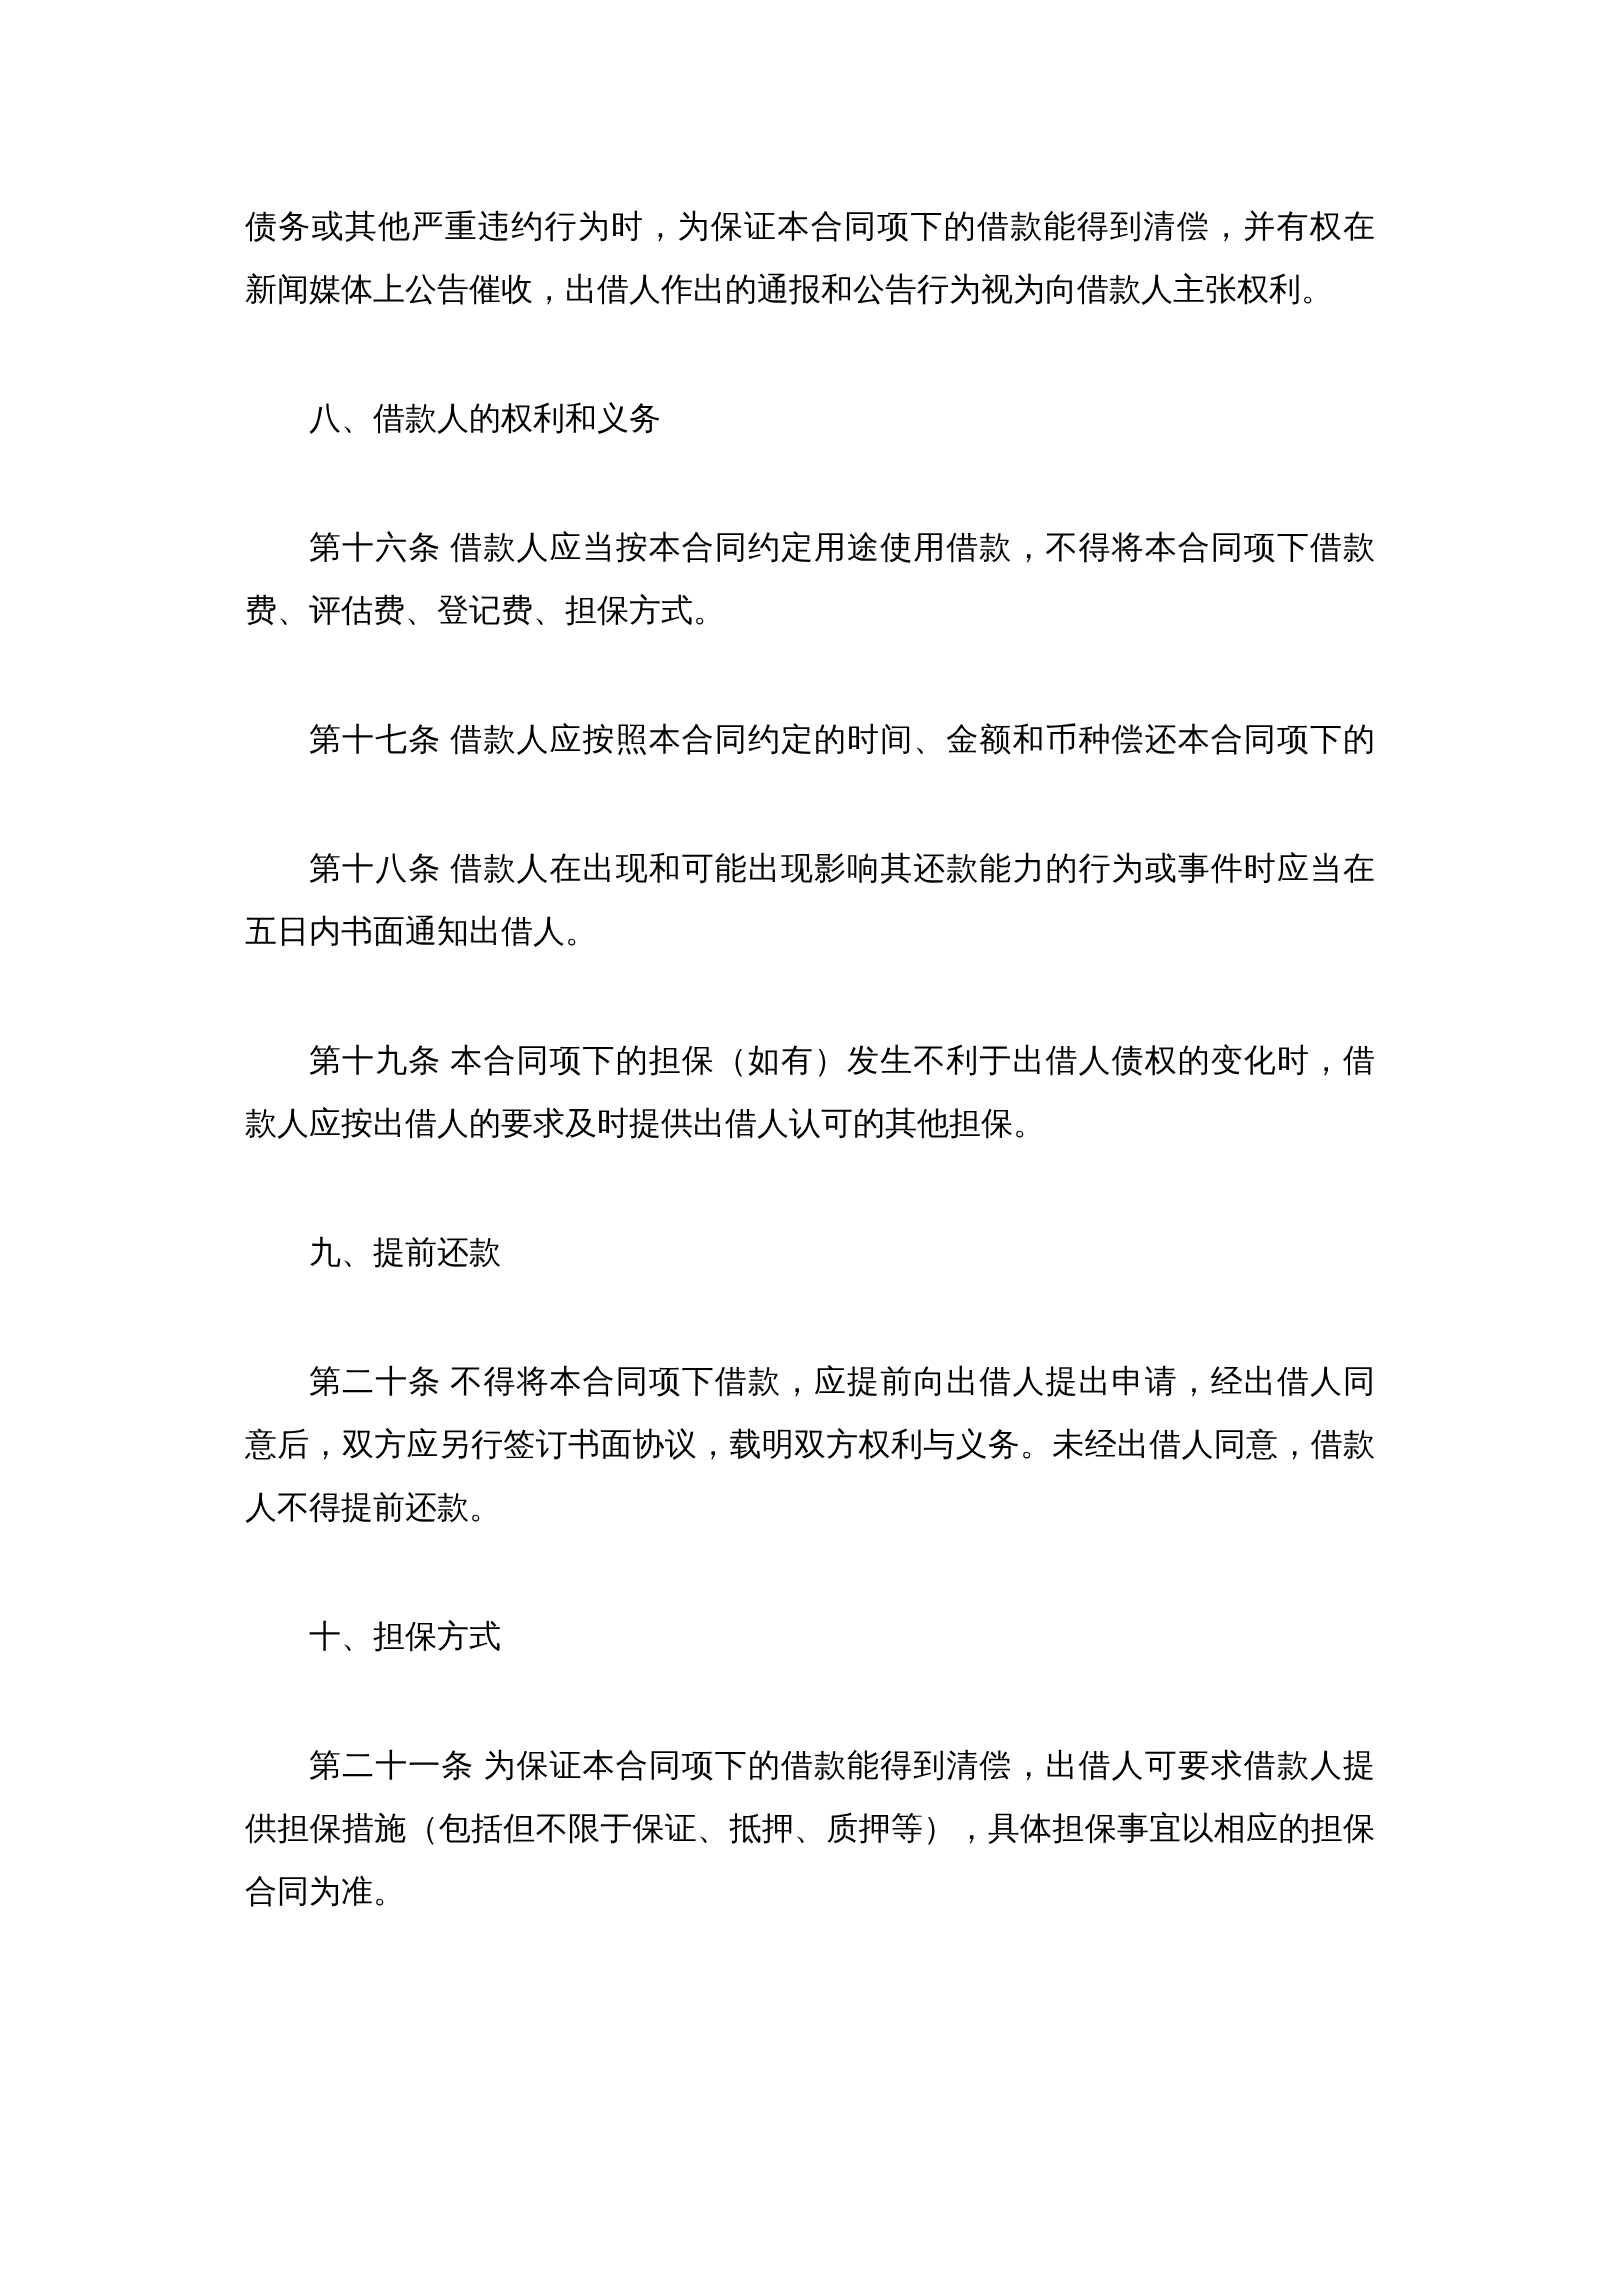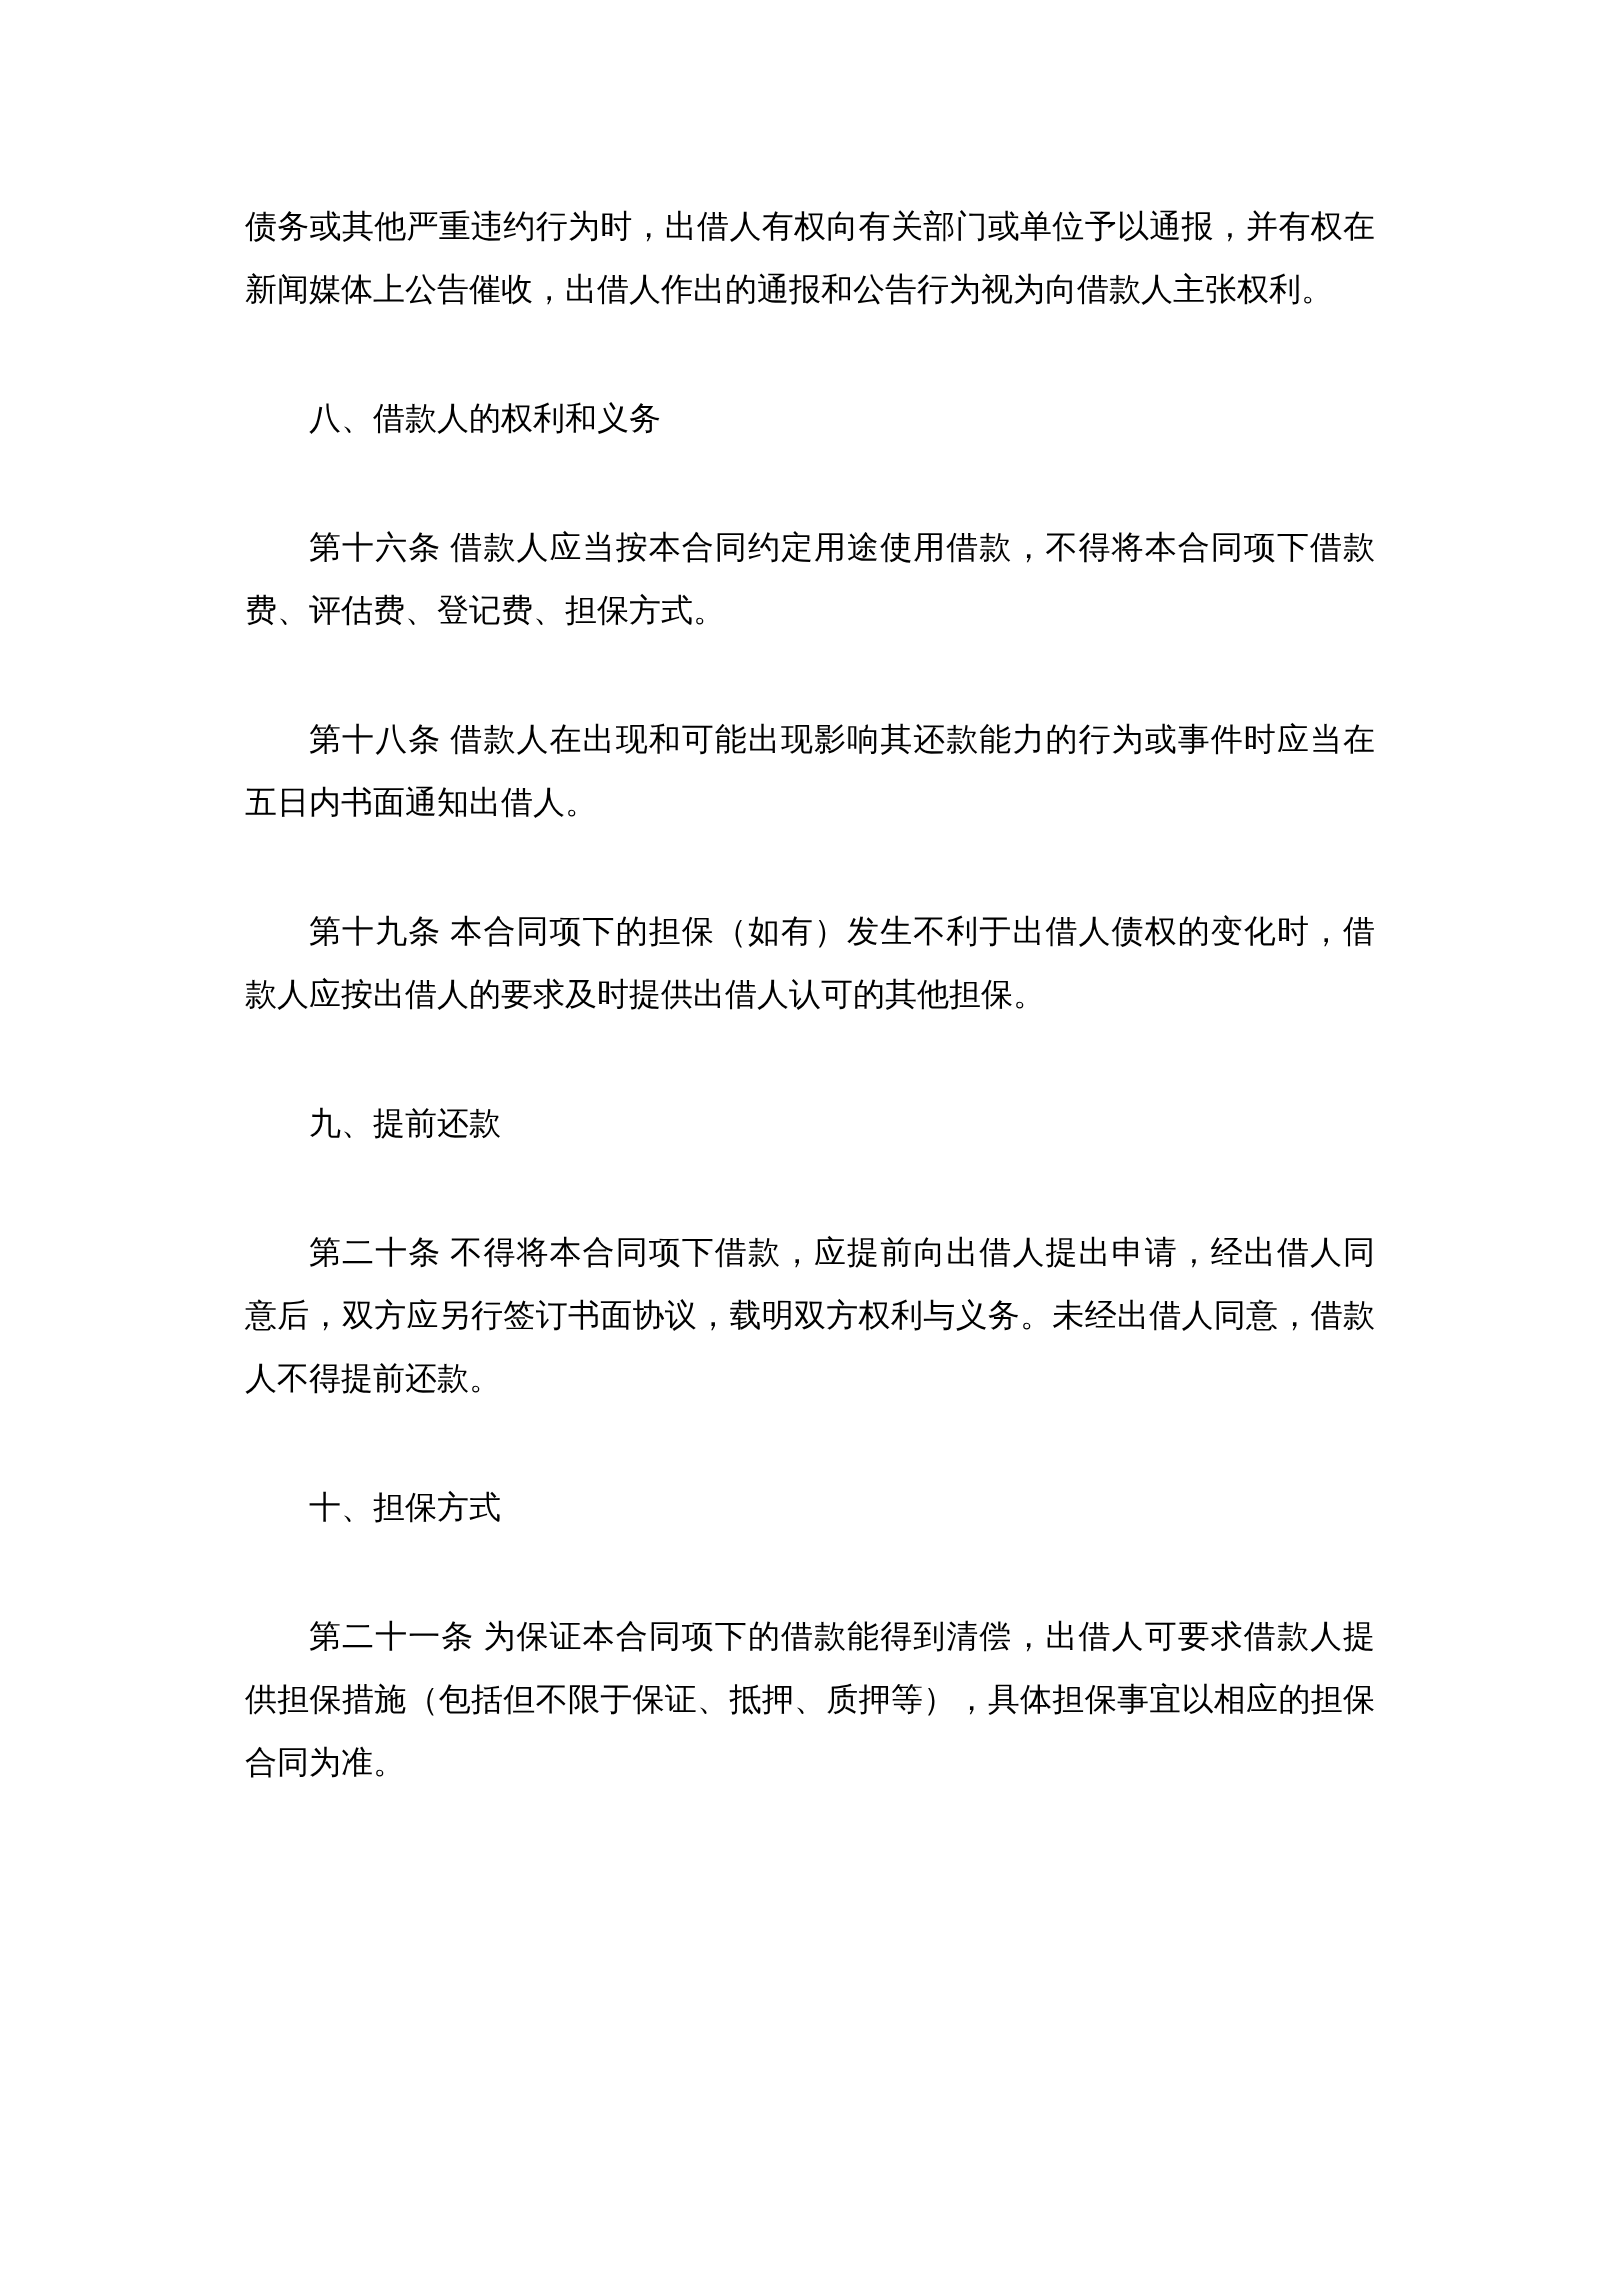--- a/index.html
+++ b/index.html
@@ -43,34 +43,35 @@
     text-align-last: left;
   }
 </style>
 </head>
 <body>
 
 <div class="page">
   <div class="textblock">
 
     <div class="para">
-      <div class="line just">债务或其他严重违约行为时，出借人有权向有关部门或单位予以通报，并有权在</div>
+      <div class="line just">债务或其他严重违约行为时，为保证本合同项下的借款能得到清偿，并有权在</div>
       <div class="line last">新闻媒体上公告催收，出借人作出的通报和公告行为视为向借款人主张权利。</div>
     </div>
 
     <div class="para">
       <div class="line indent last">八、借款人的权利和义务</div>
     </div>
 
     <div class="para">
       <div class="line just indent">第十六条 借款人应当按本合同约定用途使用借款，不得将本合同项下借款</div>
       <div class="line last">费、评估费、登记费、担保方式。</div>
     </div>
 
     <div class="para">
+      <div class="line just indent">第十七条 借款人应按照本合同约定的时间、金额和币种偿还本合同项下的</div>
     </div>
 
     <div class="para">
       <div class="line just indent">第十八条 借款人在出现和可能出现影响其还款能力的行为或事件时应当在</div>
       <div class="line last">五日内书面通知出借人。</div>
     </div>
 
     <div class="para">
       <div class="line just indent">第十九条 本合同项下的担保（如有）发生不利于出借人债权的变化时，借</div>
       <div class="line last">款人应按出借人的要求及时提供出借人认可的其他担保。</div>

